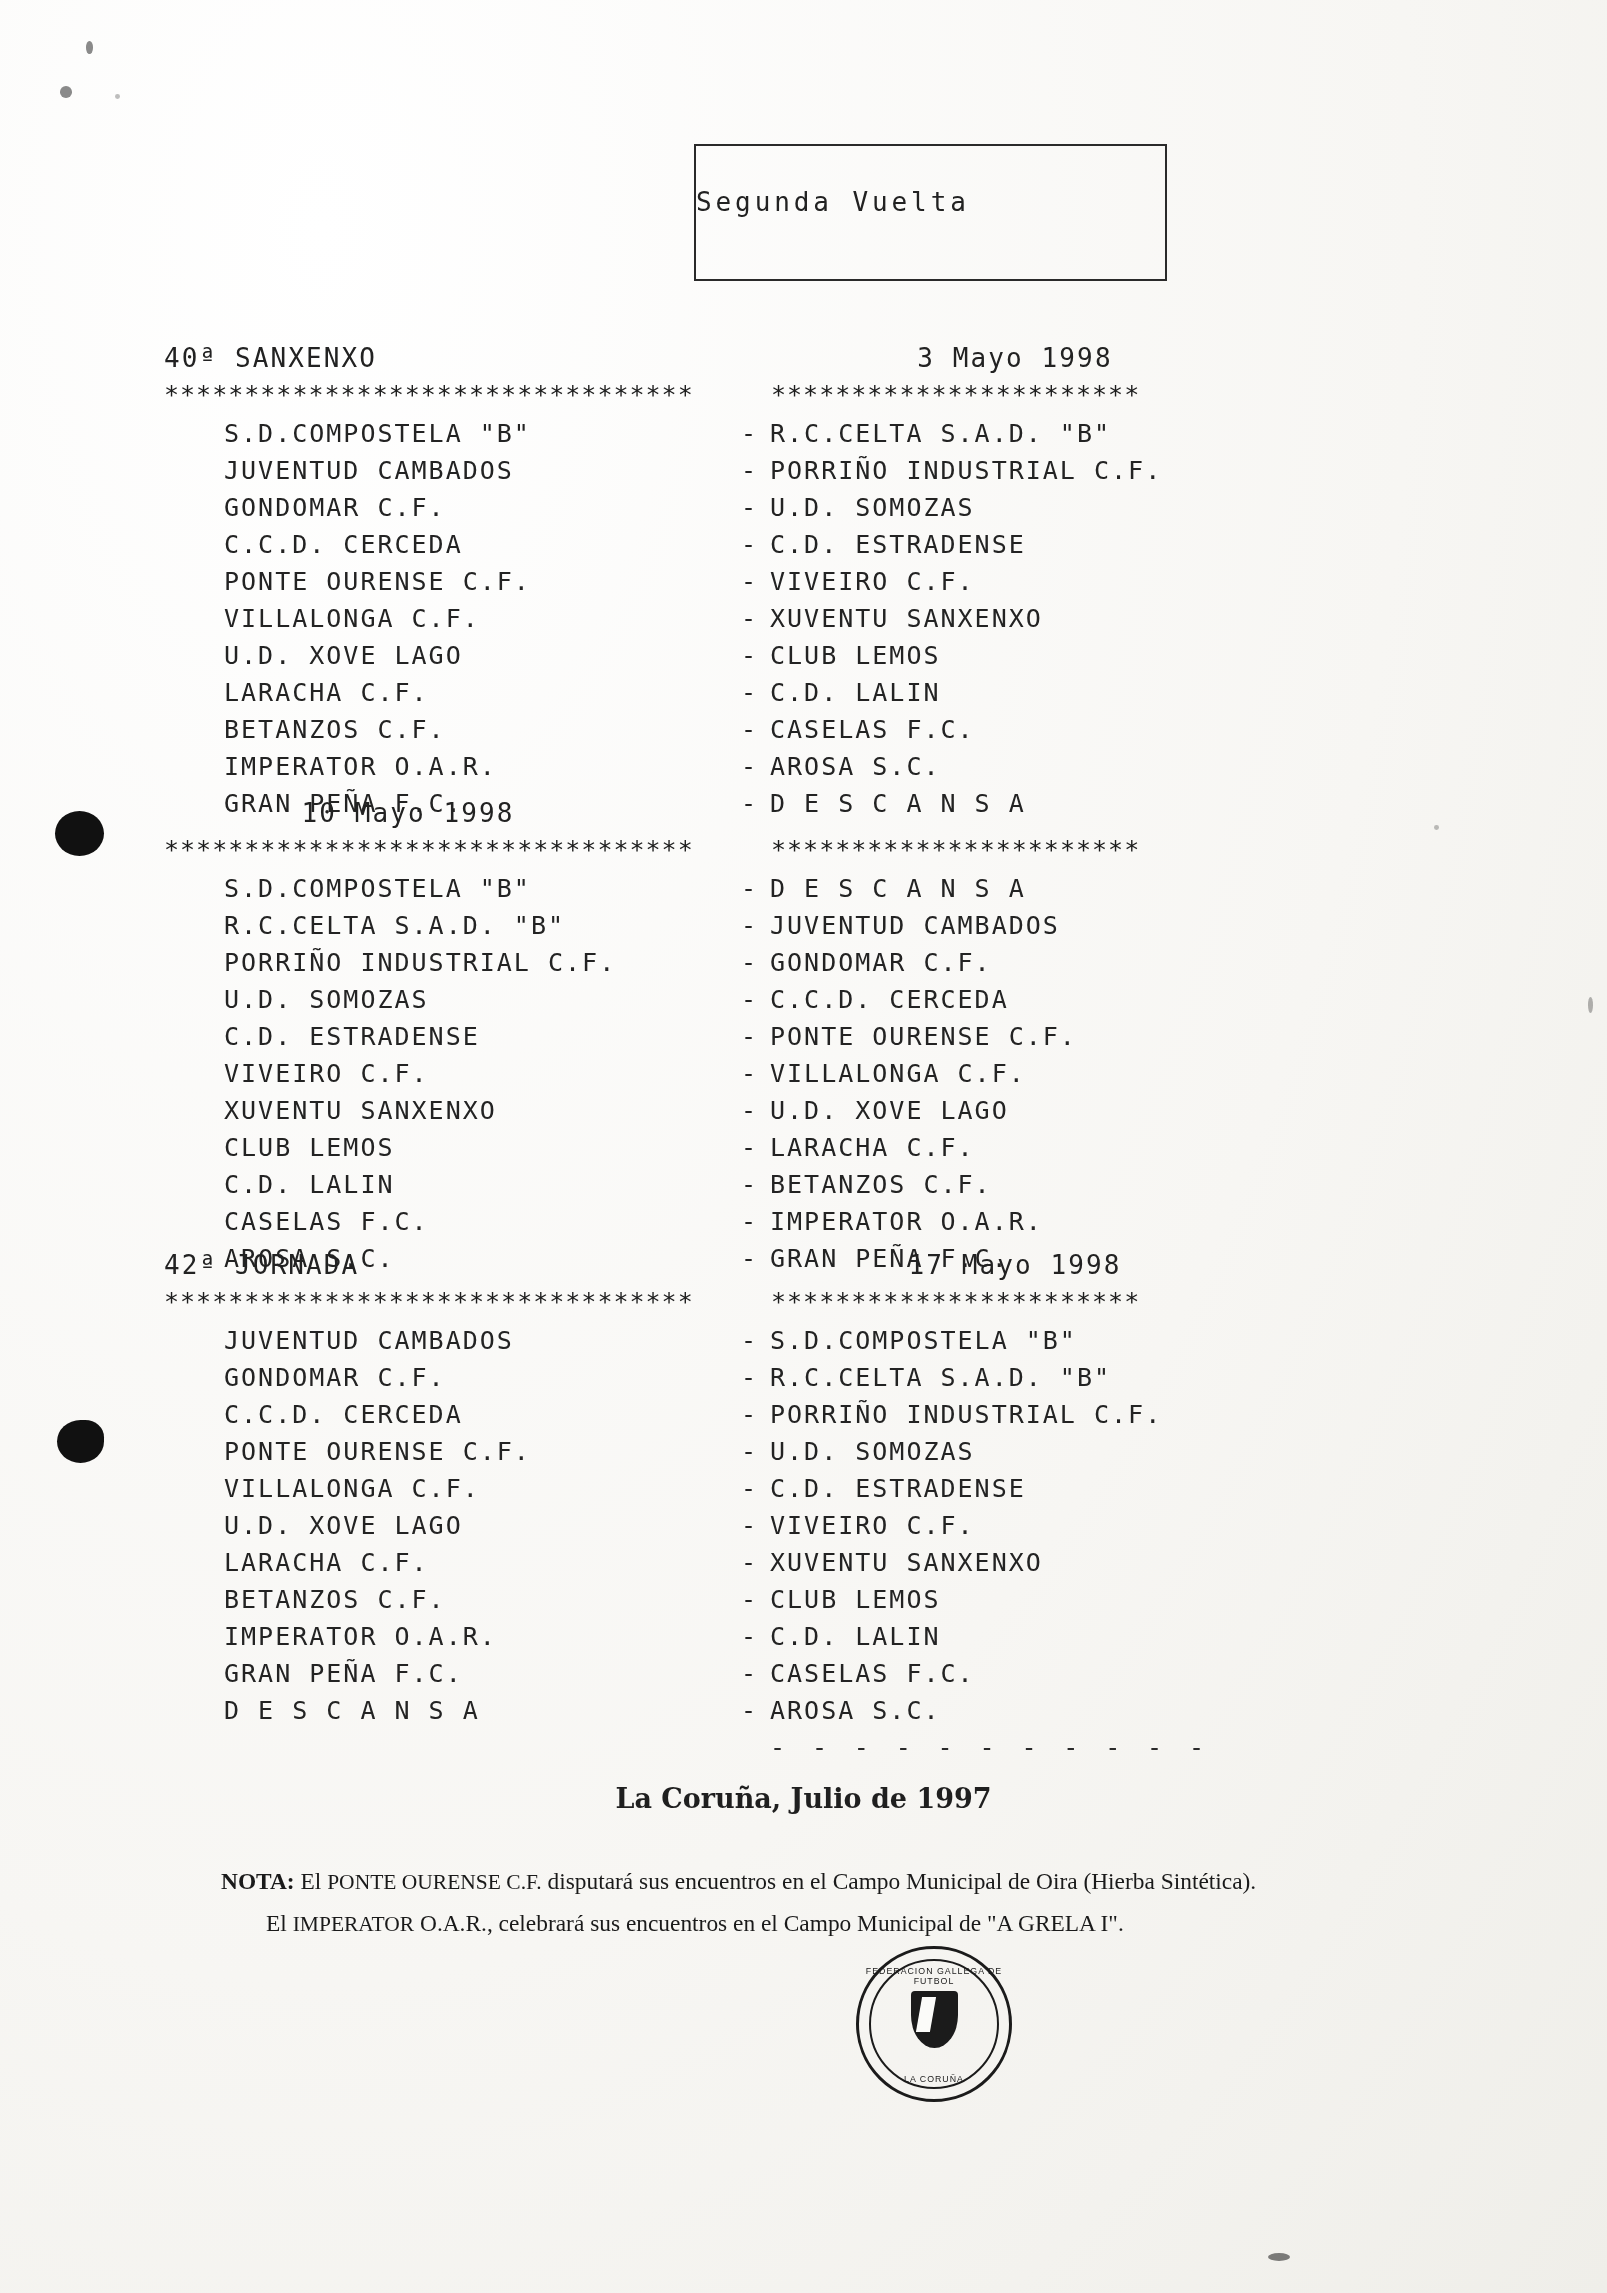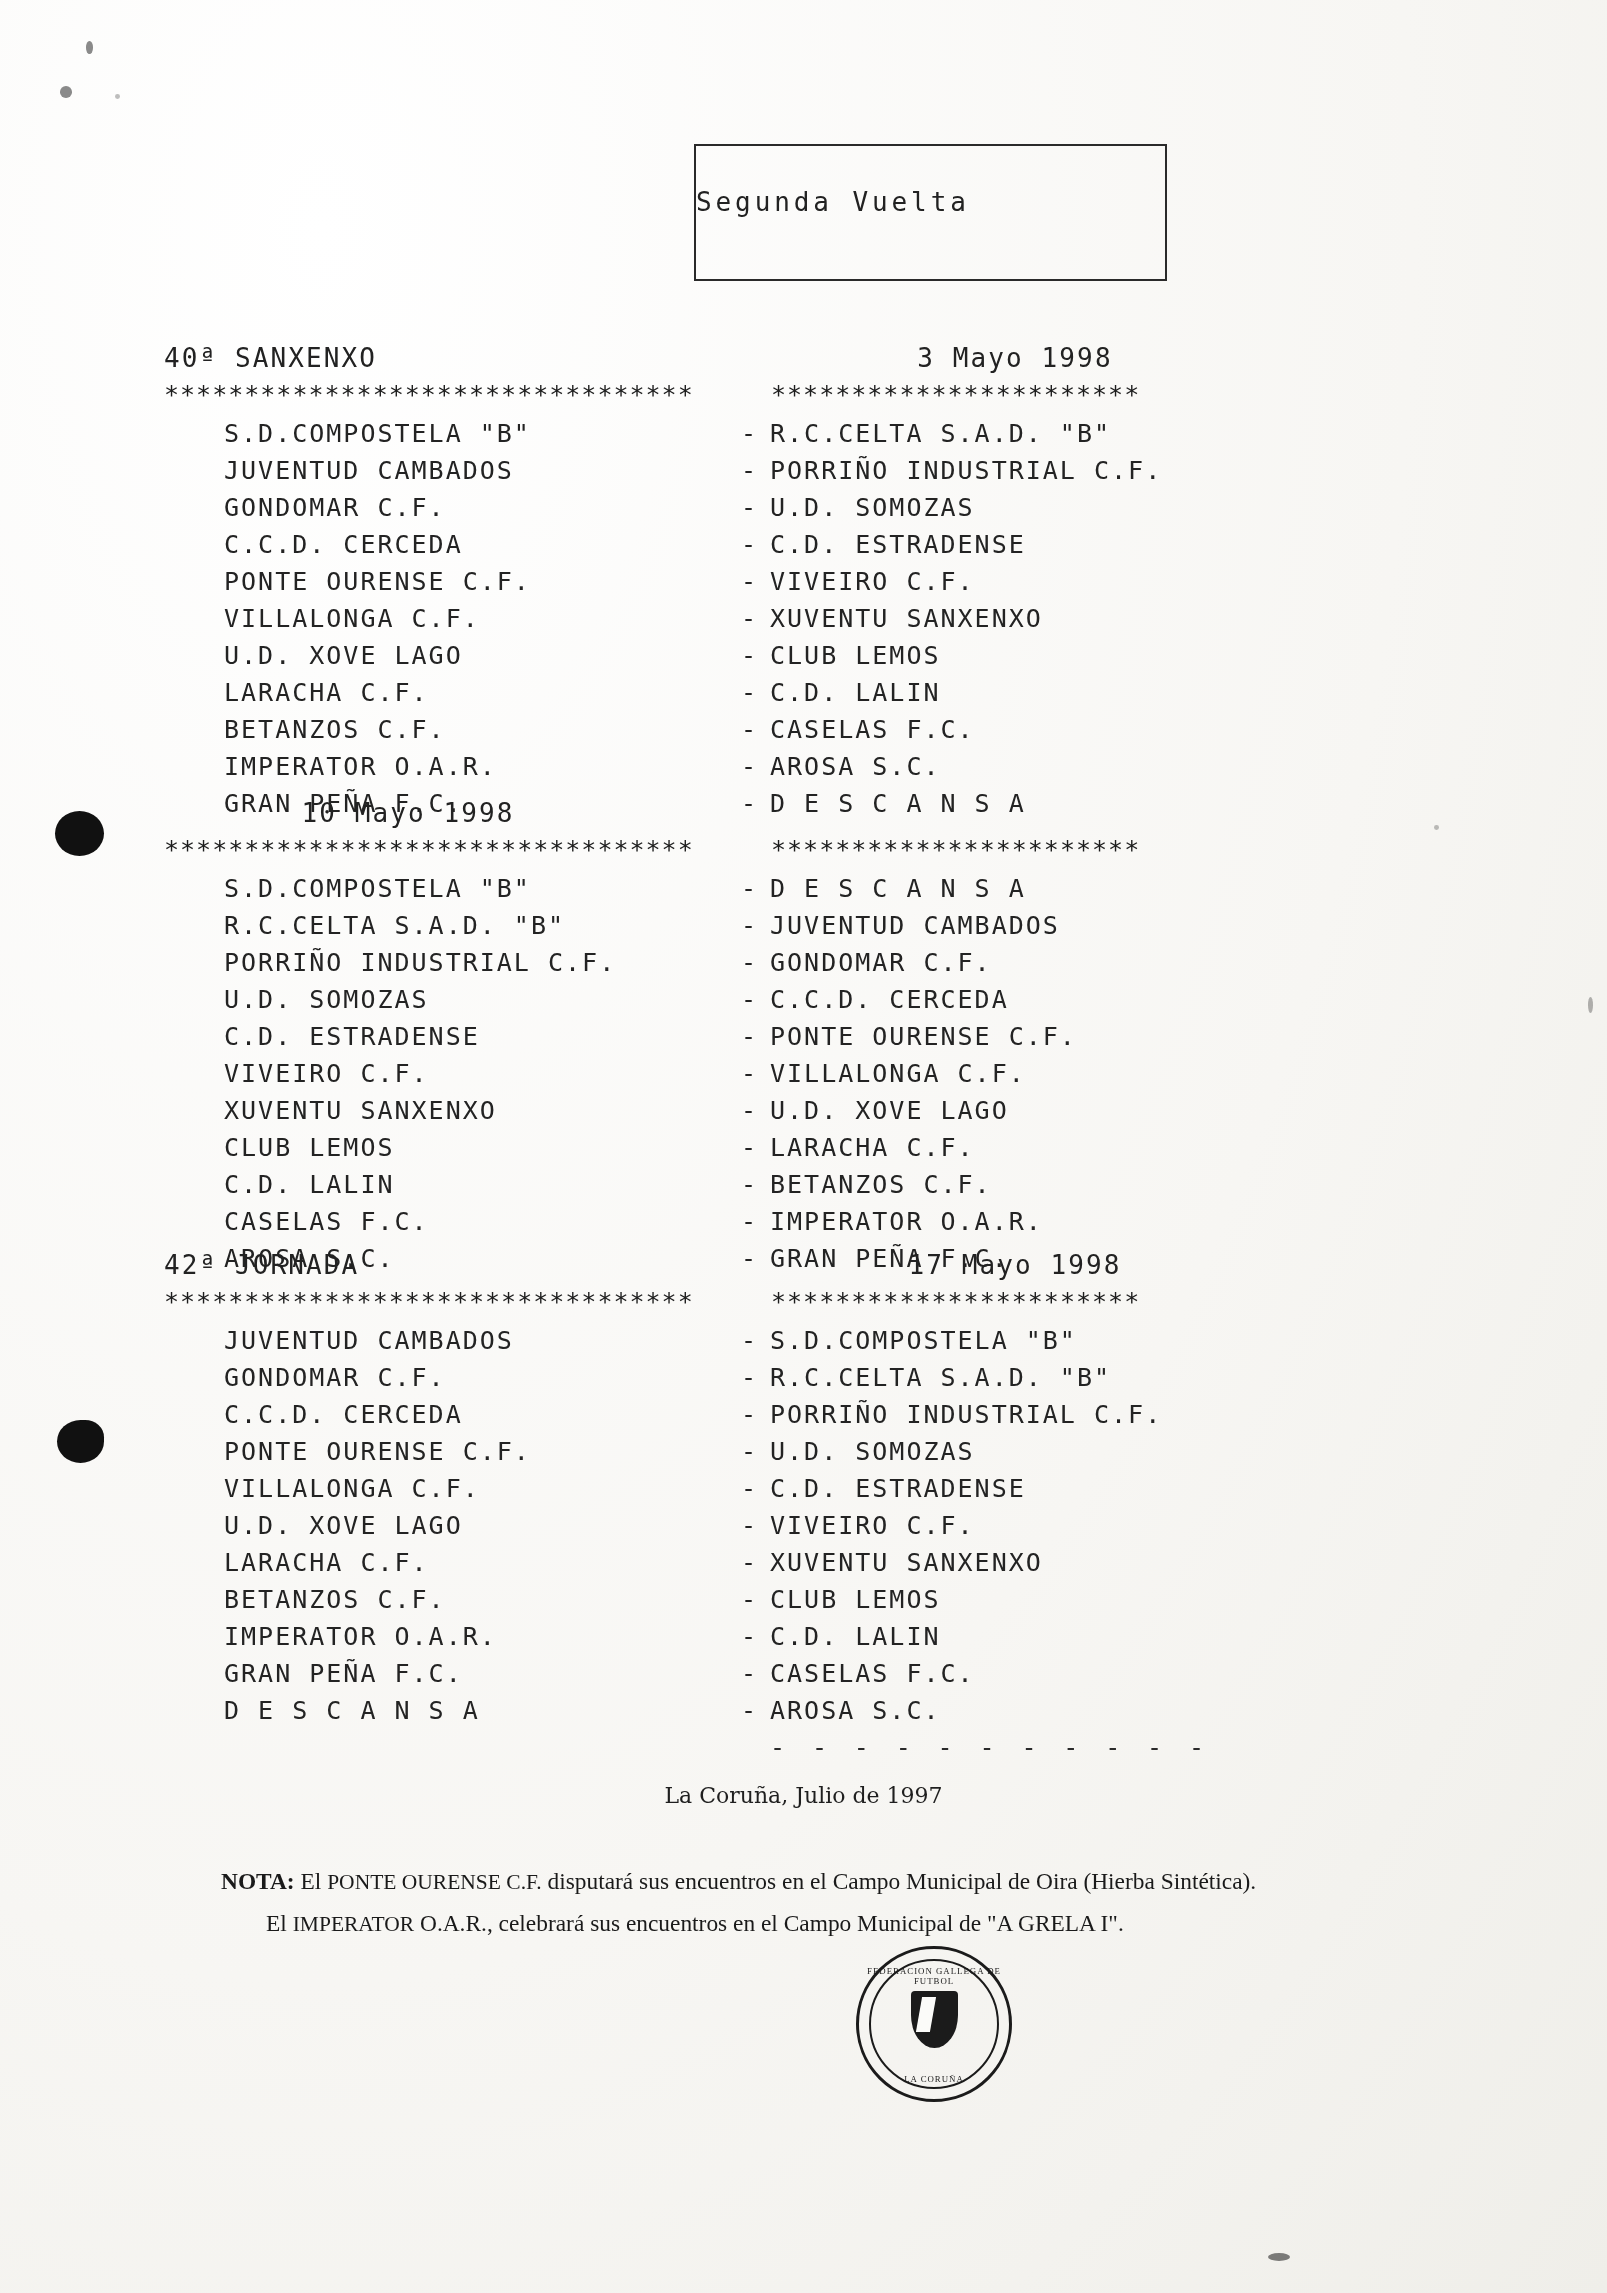--- a/index.html
+++ b/index.html
@@ -112,22 +112,23 @@
     font-size: 25px;
     letter-spacing: 5.9px;
     color: #2a2a2a;
   }
   .place-date {
     position: absolute;
     left: 0; right: 0;
     top: 1783px;
     text-align: center;
     font-family: "DejaVu Serif", serif;
-    font-size: 22px;
+    font-size: 27px;
     color: #1f1f1f;
+    font-weight: bold;
   }
   .nota {
     position: absolute;
     left: 221px;
     top: 1861px;
     width: 1297px;
     font-family: Liberation Serif, serif;
     font-size: 23.4px;
     color: #1a1a1a;
     line-height: 41px;
@@ -172,21 +173,21 @@
     background: #fbfbf9;
     transform: skewX(-10deg);
   }
   .stamp .txt-top, .stamp .txt-bot {
     position: absolute;
     left: 0; right: 0;
     text-align: center;
     font-size: 8.8px;
     letter-spacing: 1px;
     color: #1b1b1b;
-    font-family: Liberation Serif, serif;
+    font-family: Liberation Sans, sans-serif;
   }
   .stamp .txt-top { top: 19.5px; }
   .stamp .txt-bot { bottom: 17.6px; }
 </style>
 </head>
 <body>
 
 <div class="page">
 
   <div class="speck" style="left:86px;top:41px;width:6.8px;height:12.7px;"></div>

